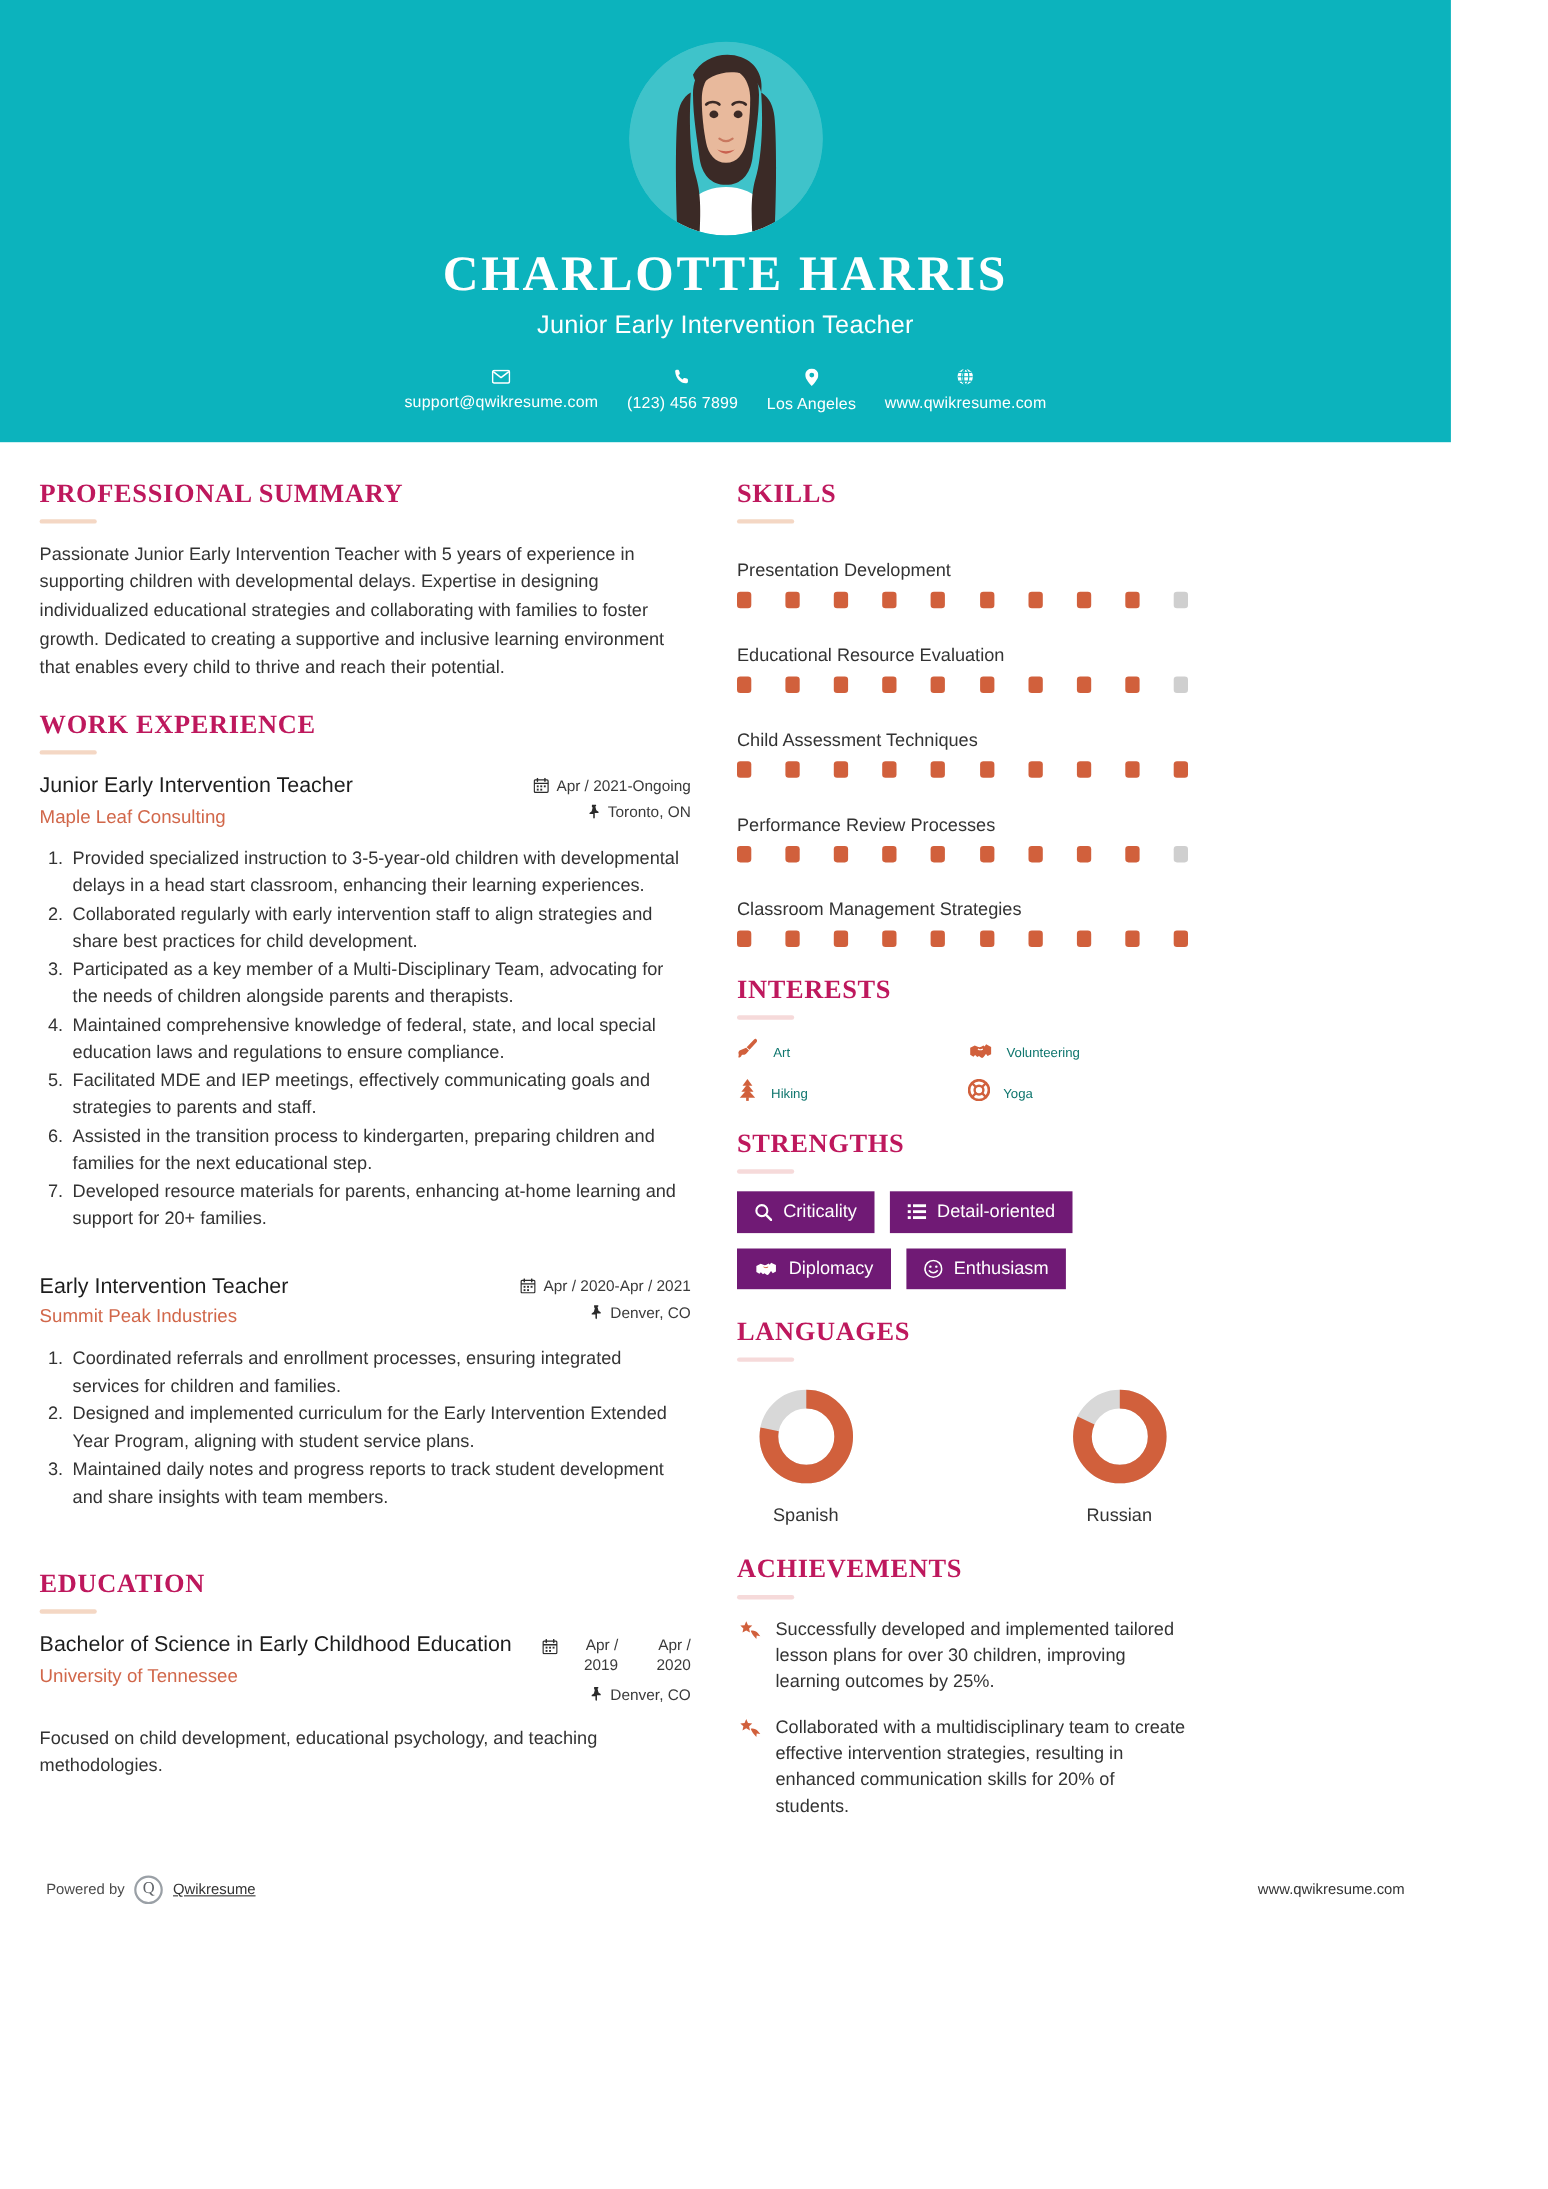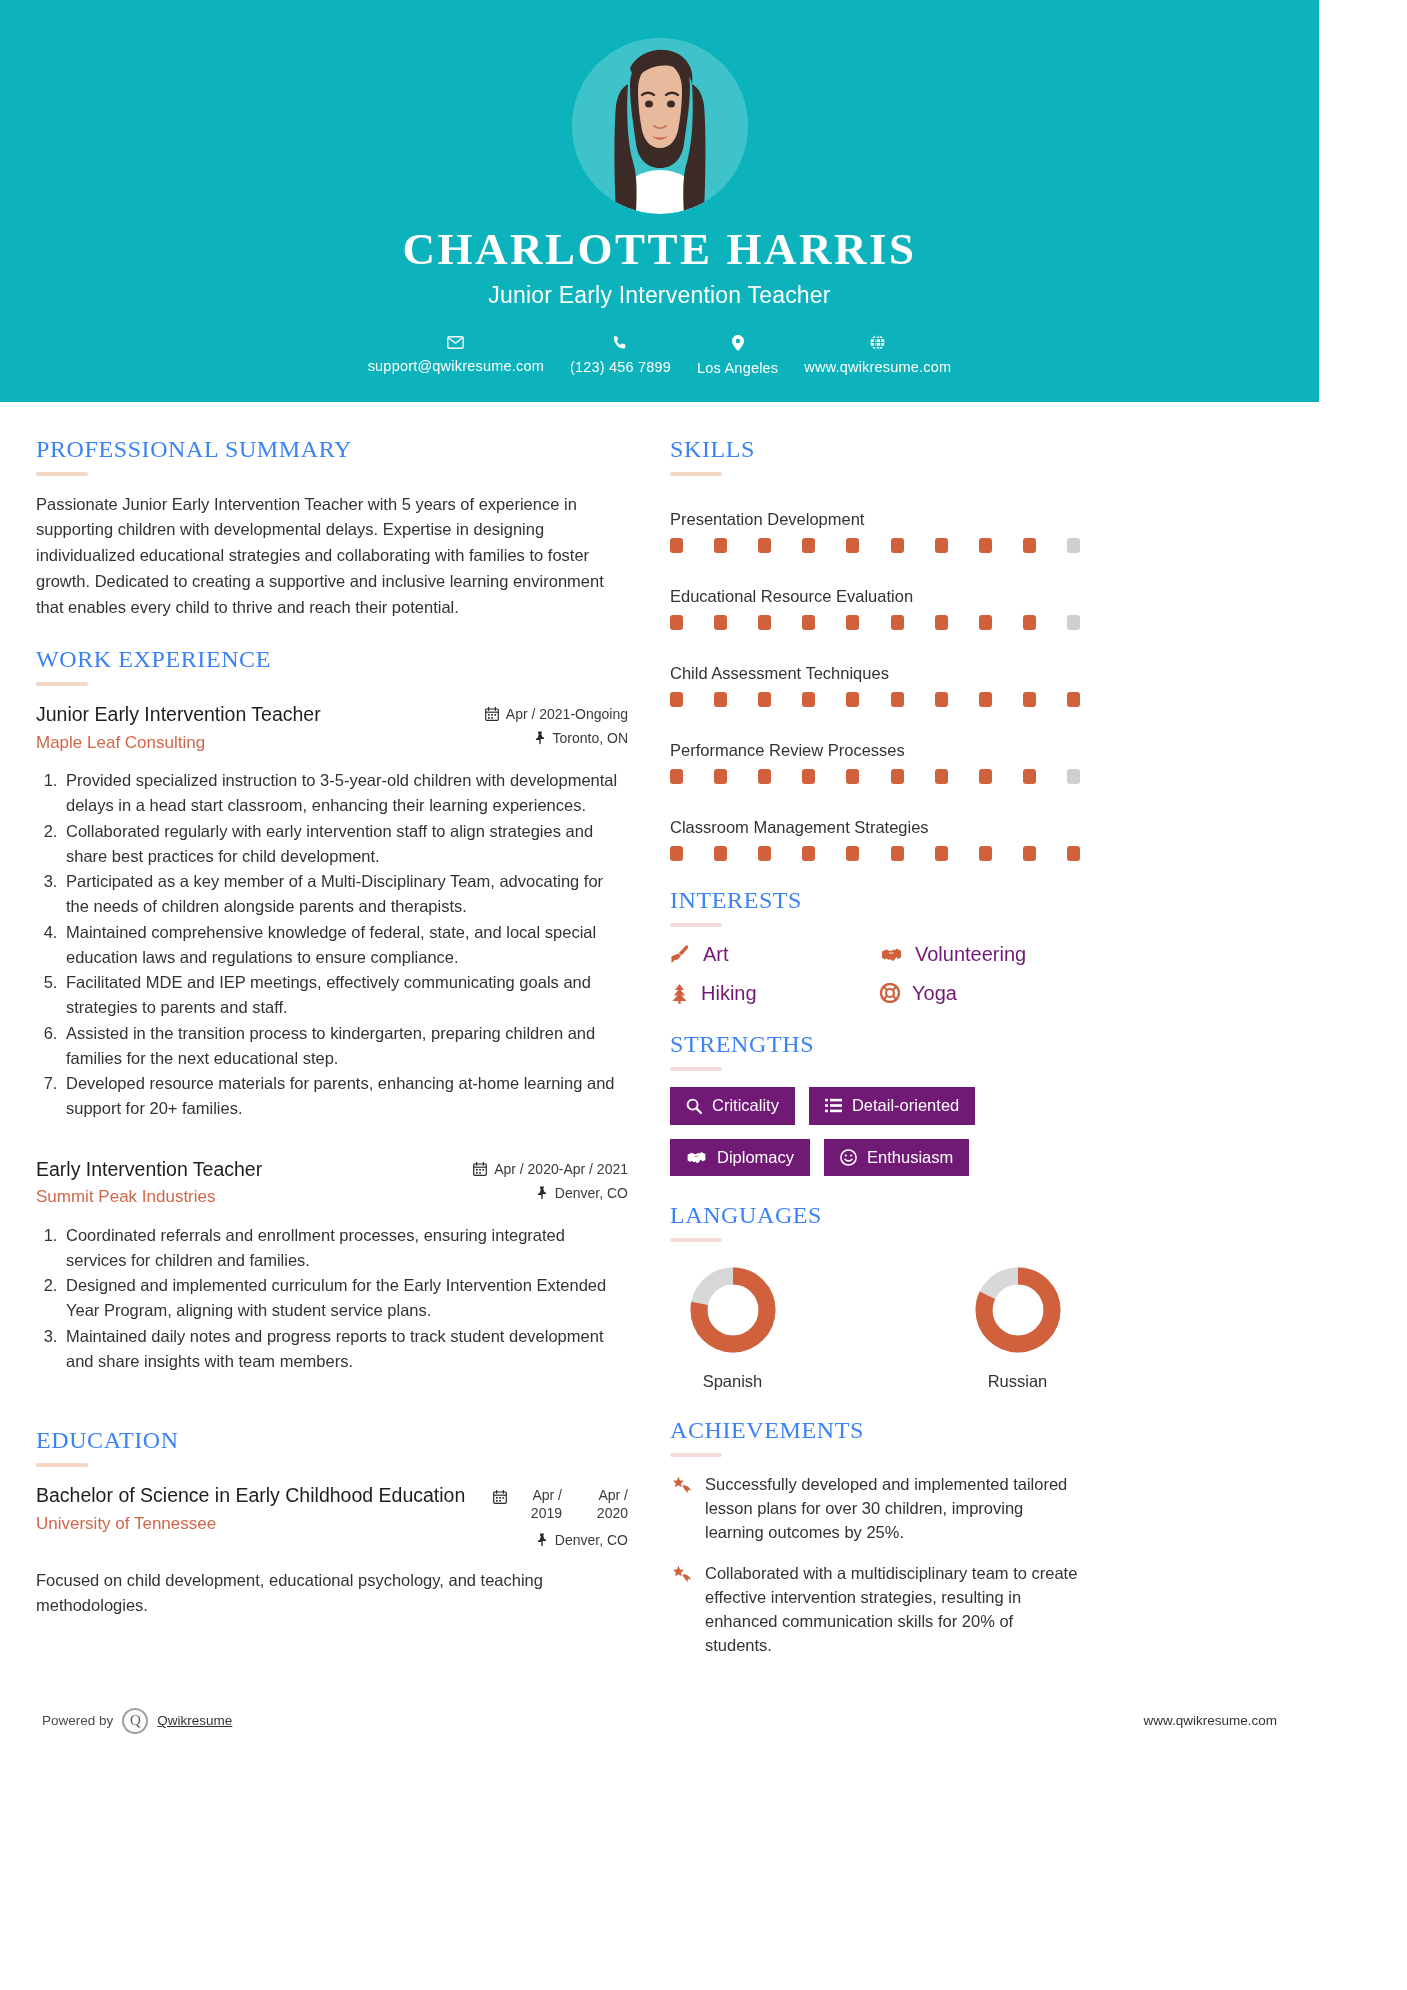--- a/index.html
+++ b/index.html
@@ -73,24 +73,24 @@
     padding: 34px 36px 0 36px;
     gap: 42px;
     align-items: flex-start;
   }
   .col-left  { width: 592px; flex: none; }
   .col-right { width: 410px; flex: none; }
 
   
   .sec-title {
     font-family: "Liberation Serif", serif;
-    font-weight: normal;
+    font-weight: bold;
     font-size: 24px;
     letter-spacing: .6px;
-    color: #3b82f6;
+    color: #be185d;
     text-transform: uppercase;
   }
   .sec-rule {
     width: 52px;
     height: 4px;
     background: #f4d7c4;
     margin: 9px 0 16px;
     border-radius: 2px;
   }
   .sec-rule.pink { background: #f6dada; }
@@ -182,24 +182,24 @@
 
   
   .interests-grid {
     display: grid;
     grid-template-columns: 1fr 1fr;
     row-gap: 16px;
     column-gap: 10px;
   }
   .interest-item {
     display: flex;
-    align-items: center;
+    align-items: flex-end;
     gap: 12px;
-    font-size: 20px;
-    color: #701a75;
+    font-size: 12px;
+    color: #0f766e;
   }
   .interest-item svg { flex: none; display: block; }
 
   
   .strength-tags {
     display: flex;
     flex-wrap: wrap;
     gap: 14px;
   }
   .tag {

